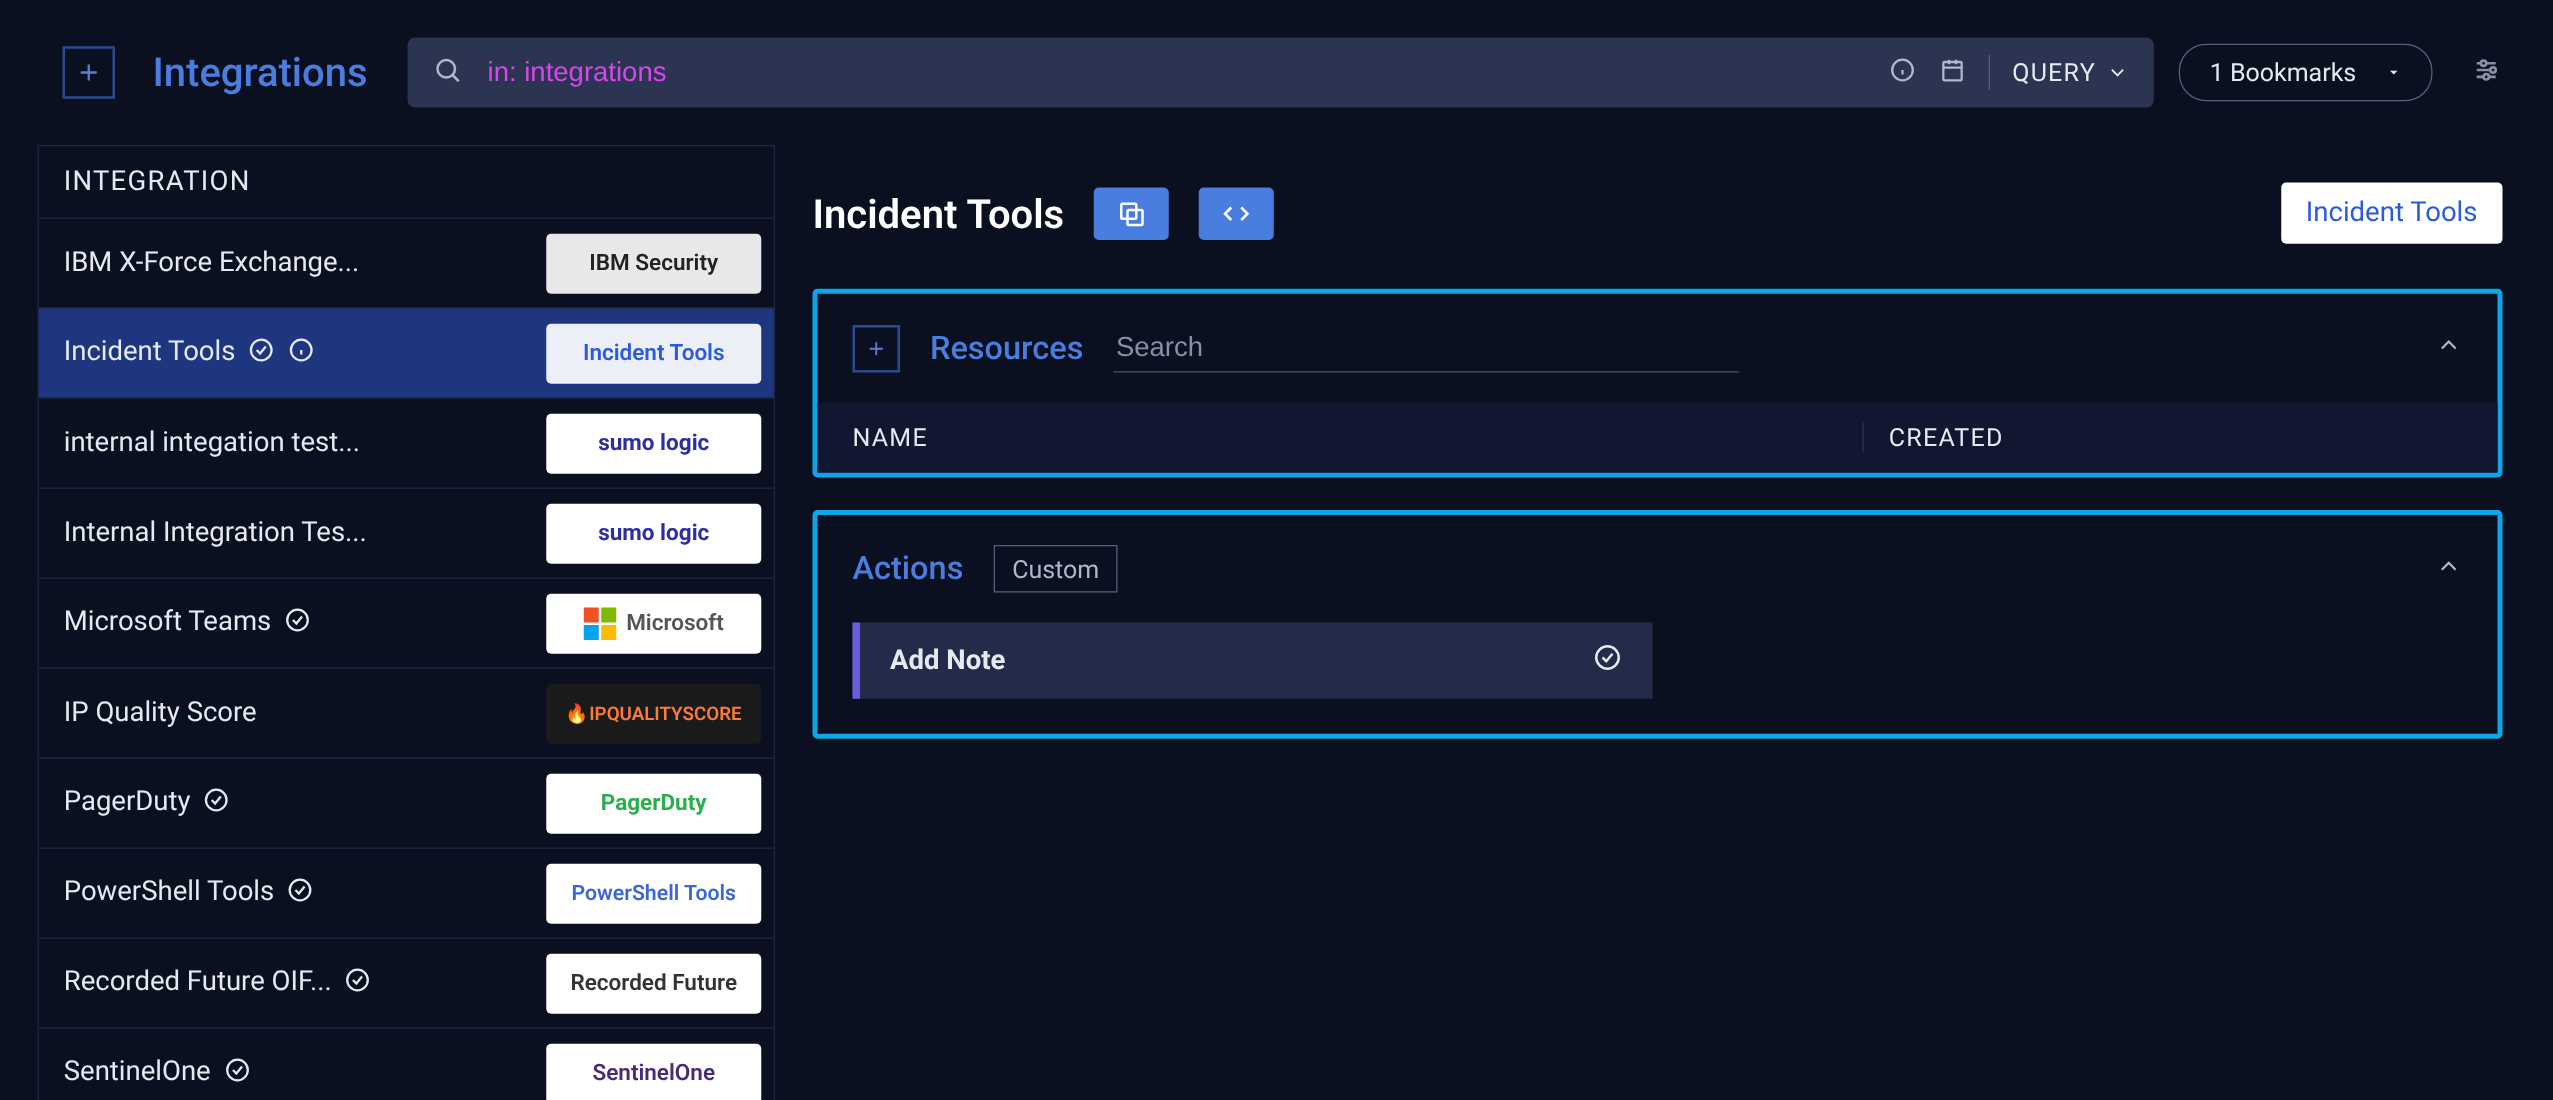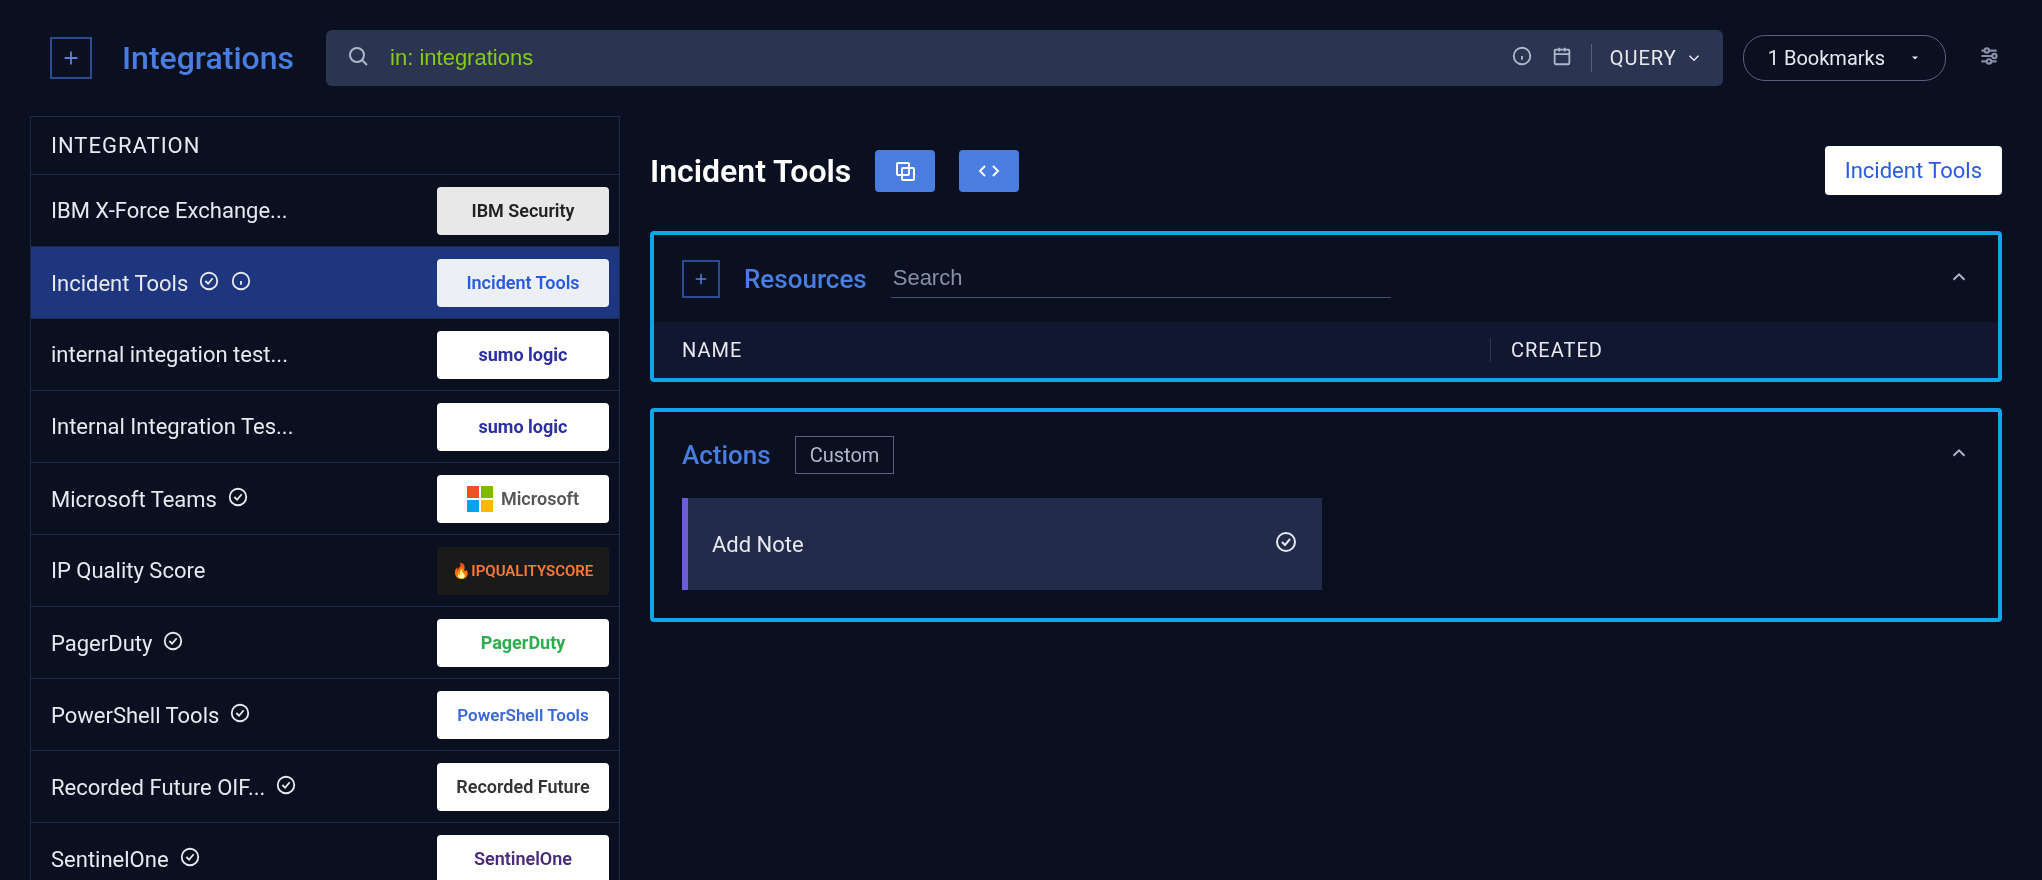--- a/index.html
+++ b/index.html
@@ -49,21 +49,21 @@
     display: flex;
     align-items: center;
     padding: 0 20px;
     gap: 20px;
   }
   .search-icon svg { width: 24px; height: 24px; stroke: #b0b8cc; fill: none; }
   .search-input {
     flex: 1;
     background: transparent;
     border: none;
-    color: #84cc16;
+    color: #d946ef;
     font-size: 22px;
     outline: none;
   }
   .top-icons { display: flex; align-items: center; gap: 18px; }
   .top-icon svg { width: 22px; height: 22px; stroke: #b0b8cc; fill: none; }
   .top-divider { width: 1px; height: 28px; background: #586080; }
   .query-btn {
     color: #e6e9ef;
     font-size: 20px;
     display: flex;
@@ -107,21 +107,21 @@
     padding: 14px 10px 14px 20px;
     border-top: 1px solid #1f2845;
     cursor: pointer;
     height: 72px;
   }
   .sidebar-item.active {
     background: #1e3580;
   }
   .sidebar-item-left {
     display: flex;
-    align-items: flex-end;
+    align-items: flex-start;
     gap: 10px;
     overflow: hidden;
   }
   .sidebar-item-label {
     font-size: 22px;
     white-space: nowrap;
     overflow: hidden;
     text-overflow: ellipsis;
     color: #e6e9ef;
   }
@@ -252,24 +252,25 @@
     padding: 6px 14px;
     font-size: 20px;
     color: #b0b8cc;
   }
   .action-item {
     display:flex;
     align-items:center;
     gap: 16px;
     background: #222b4a;
     border-left: 6px solid #6d5ce0;
-    padding: 32px 24px;
+    padding: 16px 24px;
     max-width: 640px;
     margin-left: 28px;
     margin-bottom: 28px;
+    font-weight: bold;
   }
   .action-name { flex:1; font-size: 22px; }
   .action-status svg { width: 24px; height: 24px; stroke: #e6e9ef; fill:none; }
 
   .ms-squares {
     display:grid;
     grid-template-columns: 12px 12px;
     grid-template-rows: 12px 12px;
     gap:2px;
     margin-right:8px;

